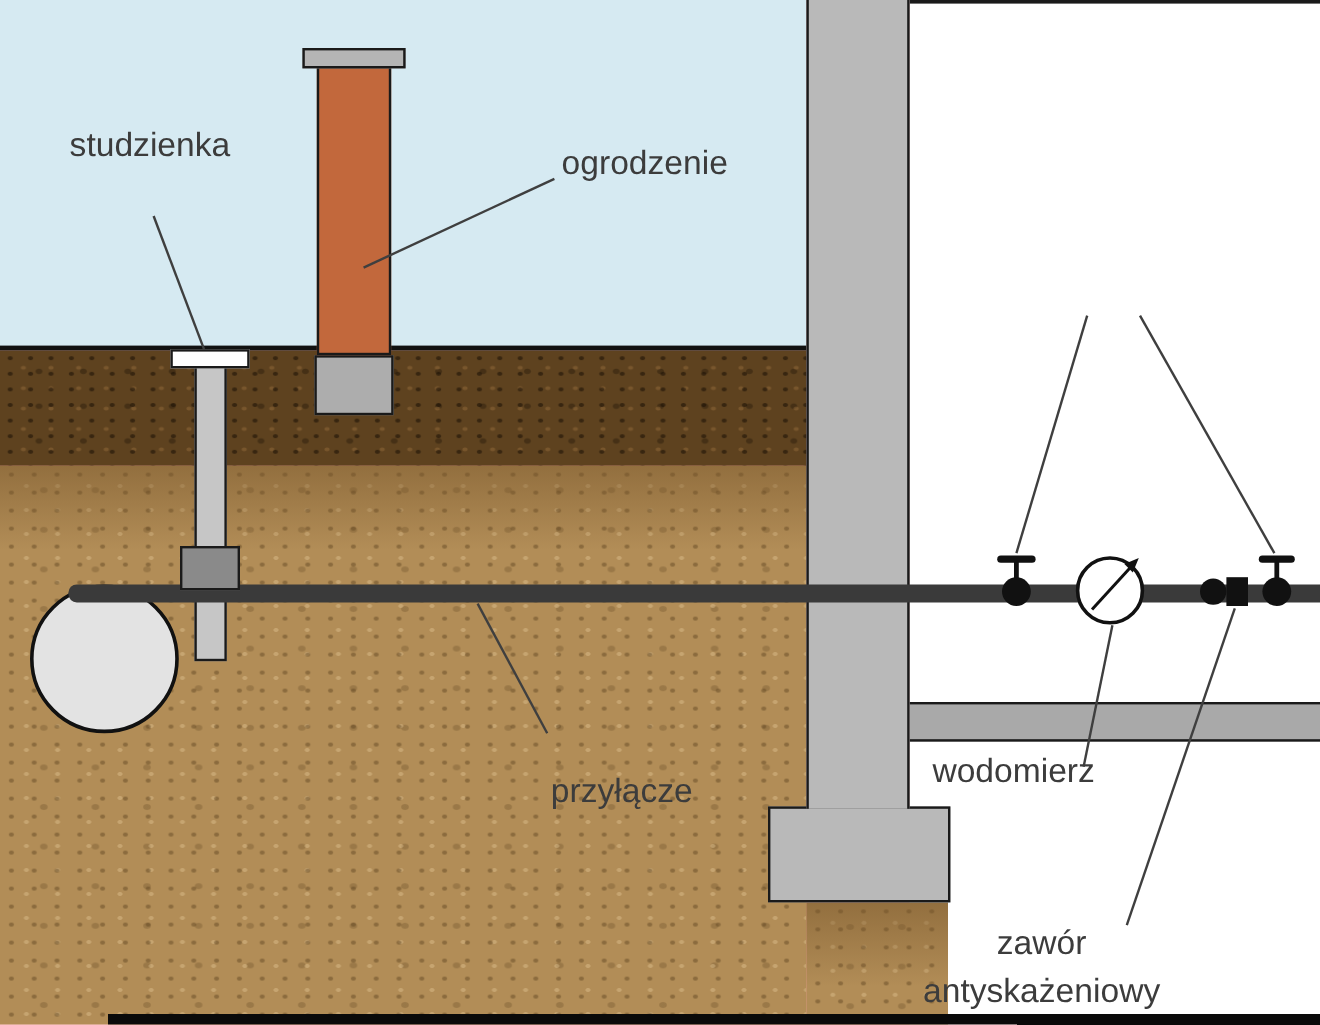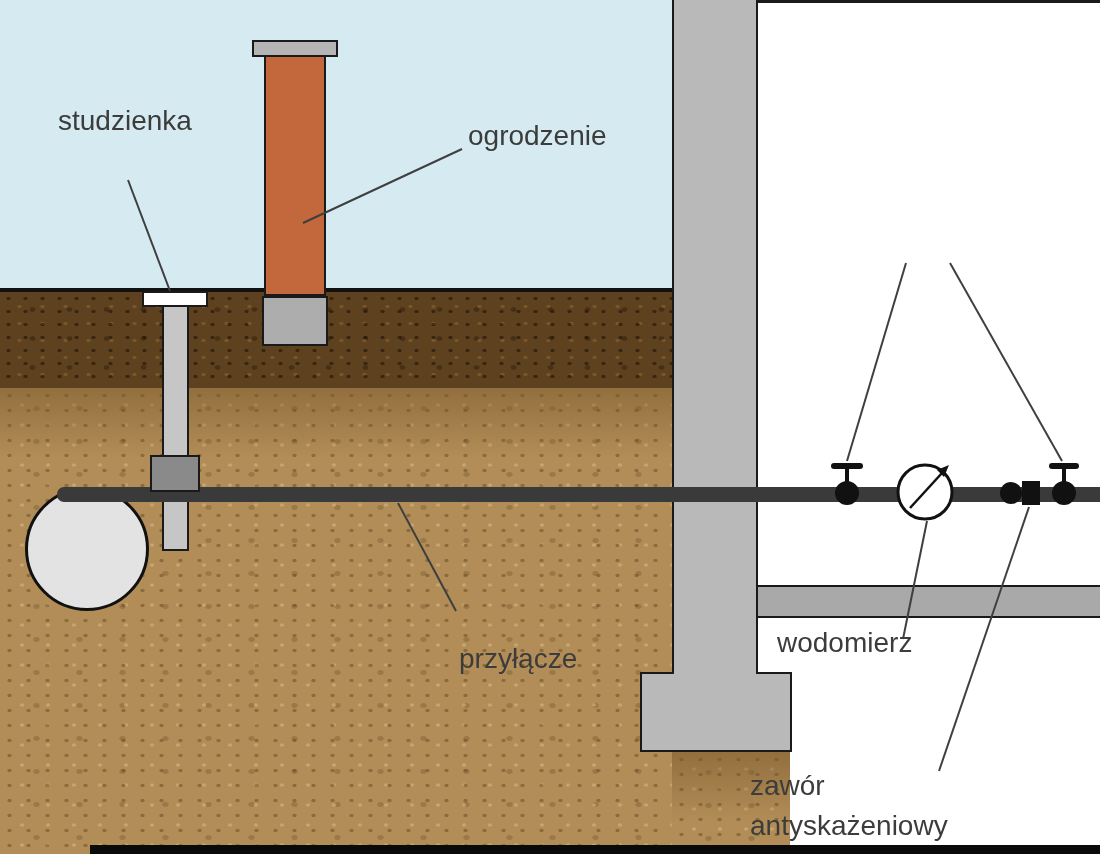--- a/index.html
+++ b/index.html
@@ -61,21 +61,21 @@
   
   .overlay{left:0;top:0;width:1100px;height:854px;}
 
   
   .lbl{position:absolute;font-size:28px;line-height:38px;color:#3c3c3c;white-space:nowrap;}
   .lbl-chamber{left:58px;top:102px;}
   .lbl-fence{left:468px;top:117px;}
   .lbl-shutoff{left:843px;top:182px;}
   .lbl-service{left:459px;top:640px;}
   .lbl-meter{left:777px;top:612px;margin-top:12px;}
-  .lbl-backflow{left:750px;top:766px;width:236px;text-align:left;line-height:40px;}
+  .lbl-backflow{left:750px;top:766px;width:236px;text-align:center;line-height:40px;}
   .lbl span{display:block;}
 </style>
 </head>
 <body>
 
 <div class="canvas">
 
   <div class="abs sky"></div>
   <div class="abs soil-left soil-light"></div>
   <div class="abs soil-dark"></div>

